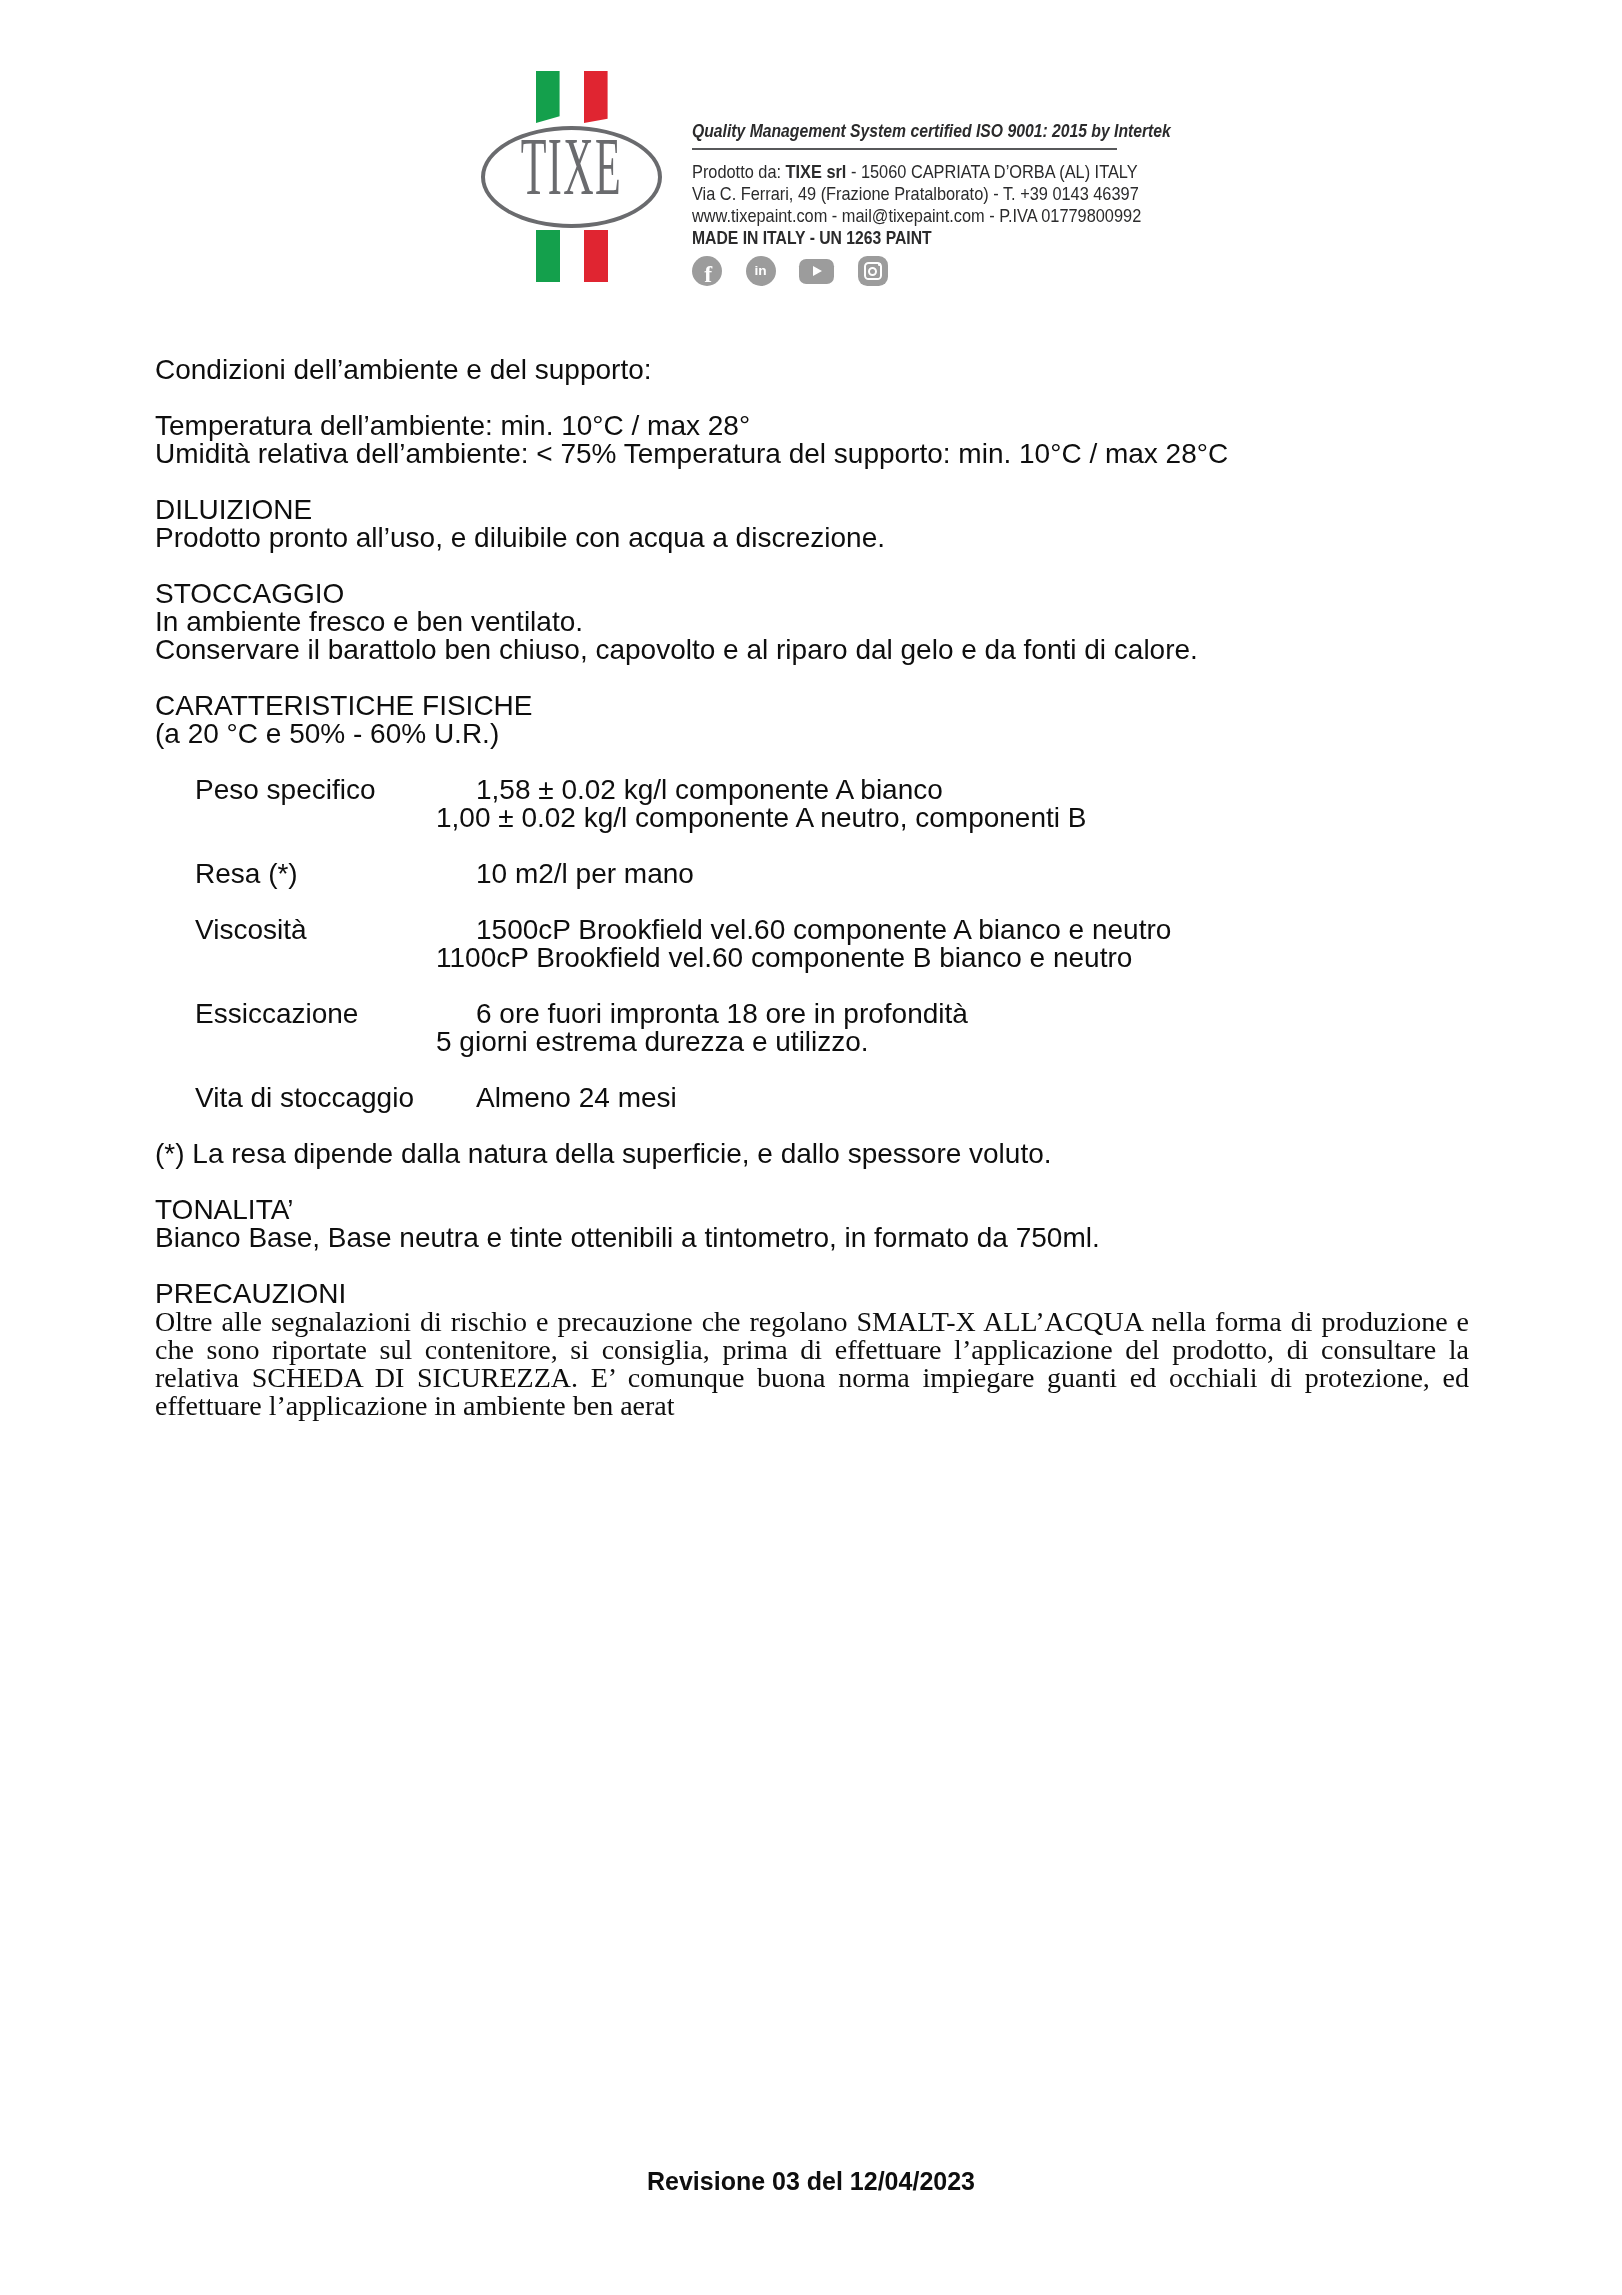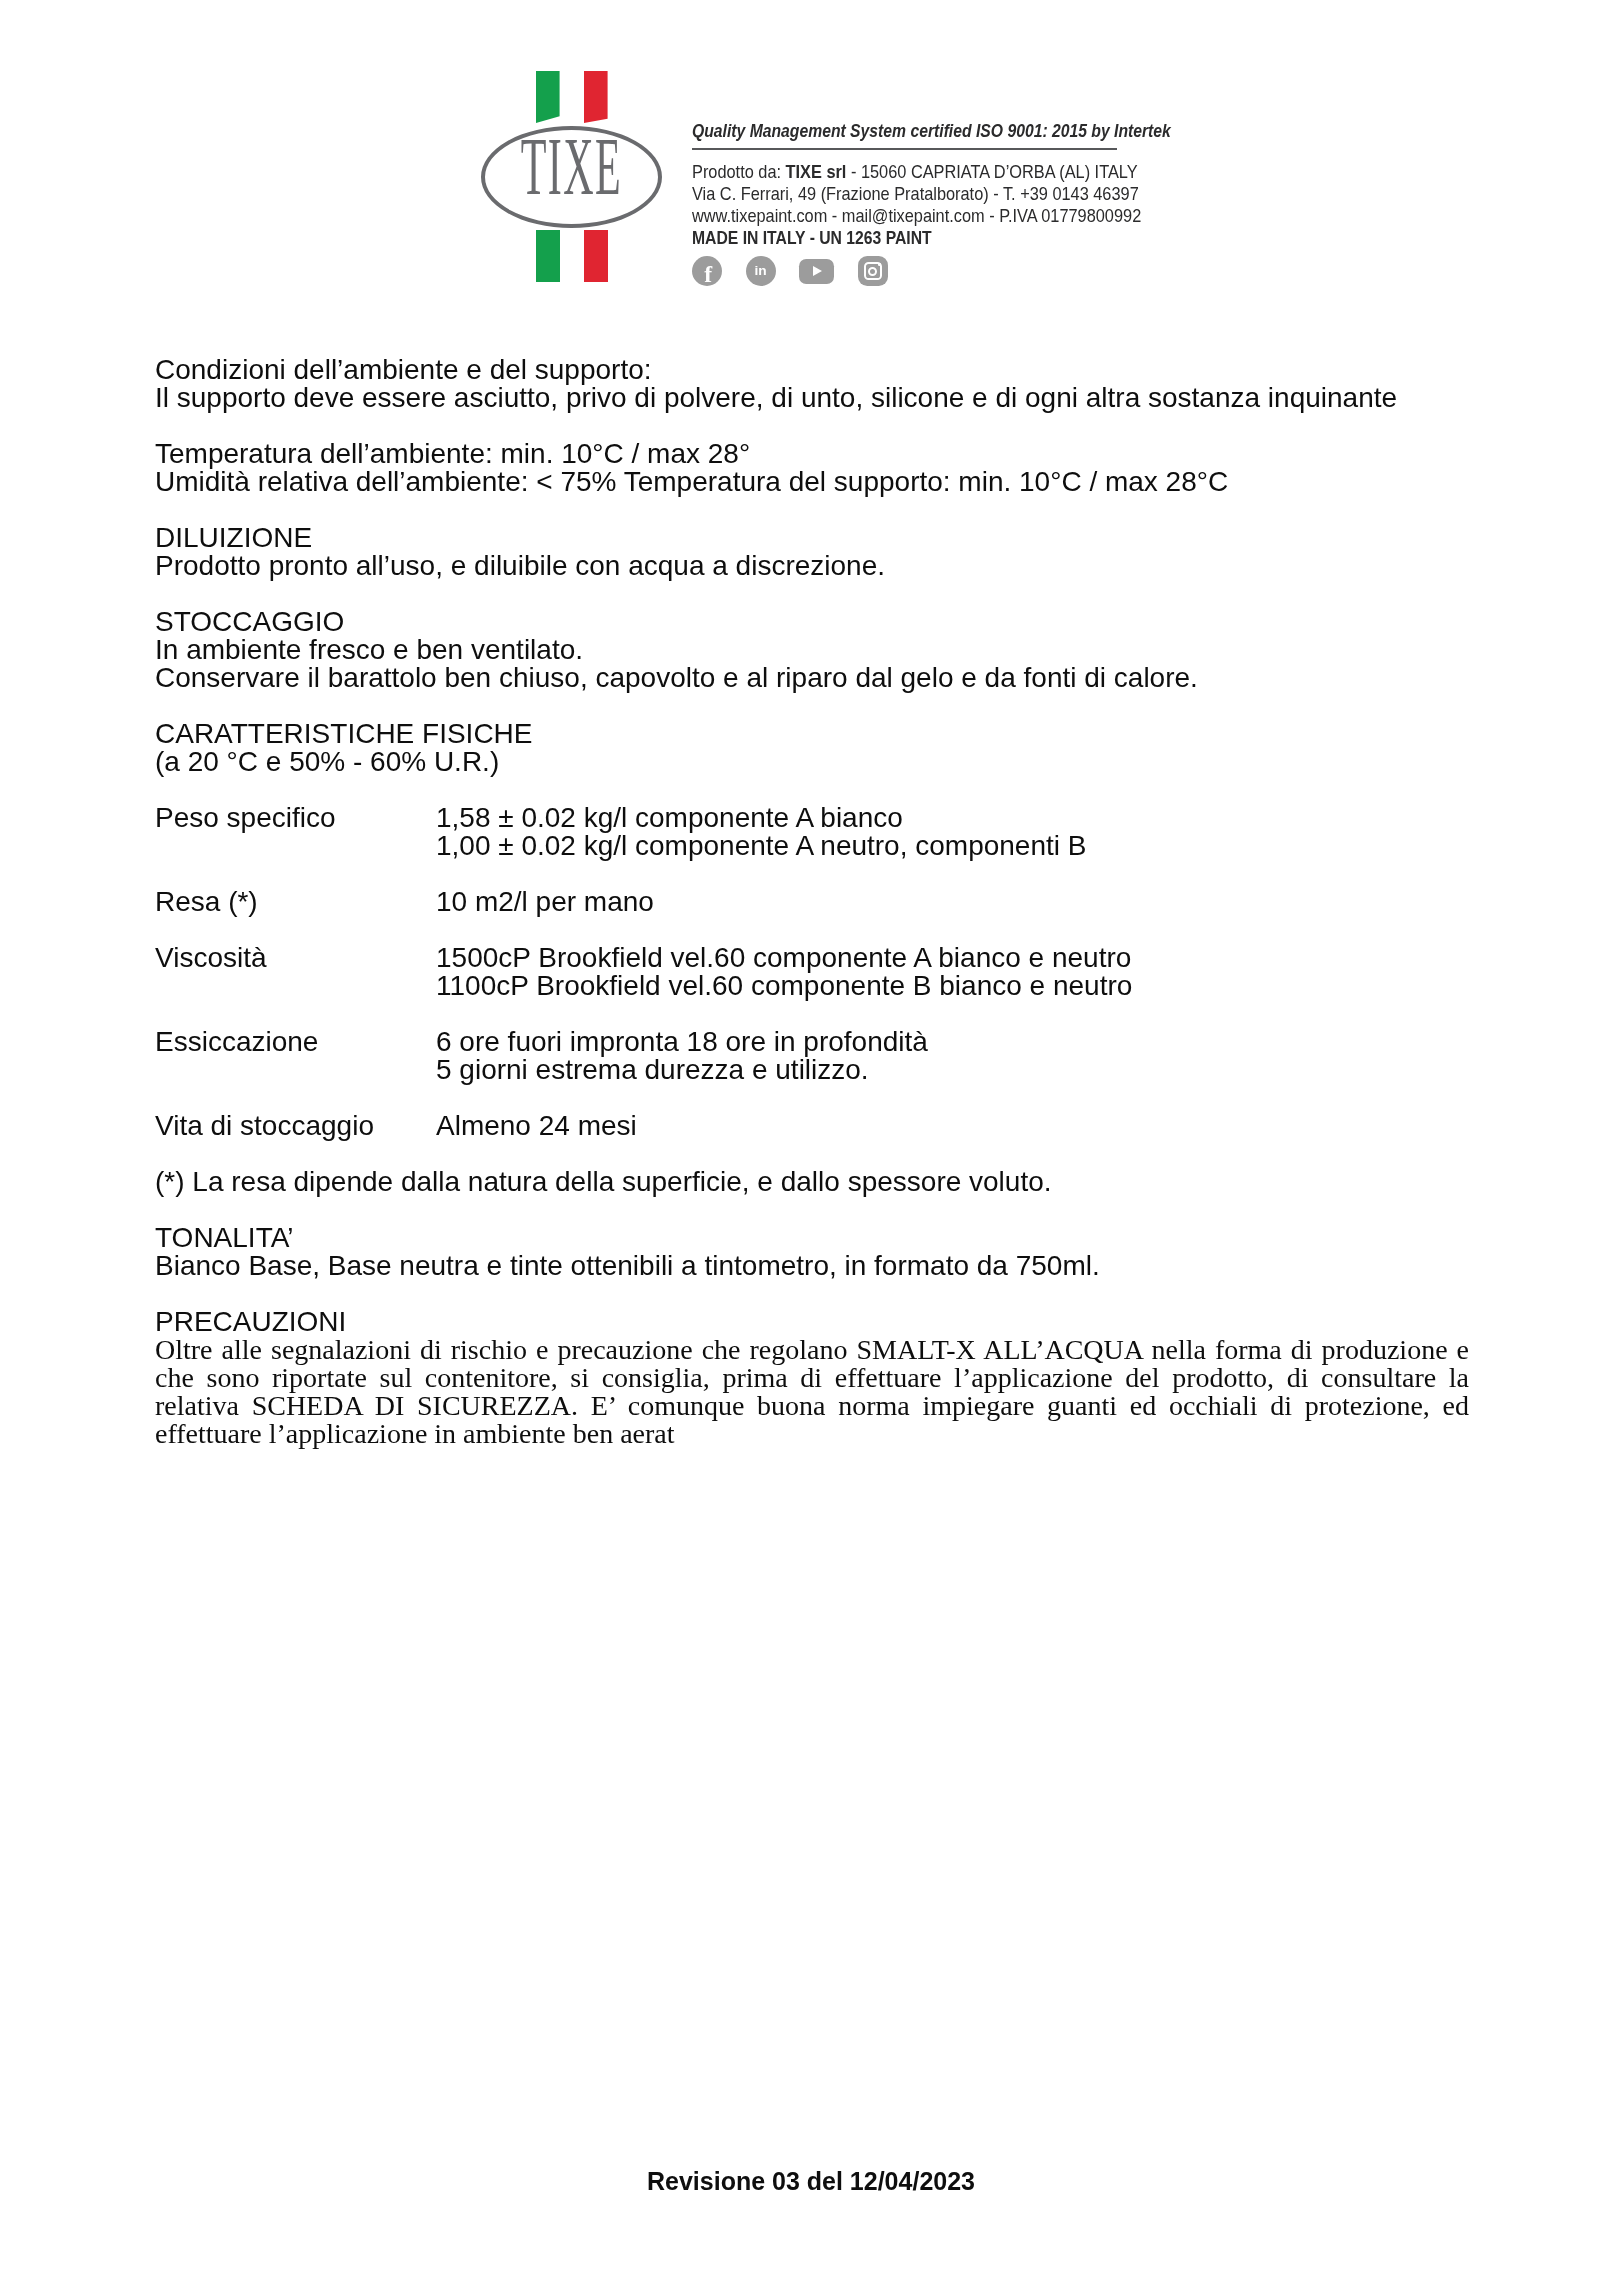--- a/index.html
+++ b/index.html
@@ -60,21 +60,21 @@
   .ig{width:30px;height:30px;border-radius:9.2px;position:relative;}
   .ig-frame{position:absolute;left:5.9px;top:5.9px;width:14.4px;height:14.4px;border:2px solid #fff;border-radius:4.6px;}
   .ig-lens{position:absolute;left:10.5px;top:10.5px;width:5.2px;height:5.2px;border:2px solid #fff;border-radius:50%;}
   .ig-dot{position:absolute;right:7.2px;top:7.2px;width:2.6px;height:2.6px;background:#fff;border-radius:50%;}
   
   .doc-body{
     position:absolute;left:155px;top:356px;width:1314px;
     font-size:28px;line-height:28px;
   }
   .ln{min-height:28px;white-space:nowrap;}
-  .lab{display:inline-block;width:281px;}
+  .lab{display:inline-block;width:281px;margin-left:40px;}
   .ind{padding-left:281px;}
   .para{text-align:justify;white-space:normal;font-family:Liberation Serif, serif;}
   
   .footer{
     position:absolute;left:0;top:2167px;width:1622px;text-align:center;
     font-size:25px;line-height:28px;font-weight:bold;
   }
 </style>
 </head>
 <body>
@@ -112,21 +112,20 @@
       </div>
     <div class="icn ig">
         <span class="ig-frame"></span>
         <span class="ig-lens"></span>
         <span class="ig-dot"></span>
       </div>
   </div>
 
   <div class="doc-body">
     <div class="ln">Condizioni dell’ambiente e del supporto:</div>
-    <div class="ln">Il supporto deve essere asciutto, privo di polvere, di unto, silicone e di ogni altra sostanza inquinante</div>
     <div class="ln"></div>
     <div class="ln">Temperatura dell’ambiente: min. 10°C / max 28°</div>
     <div class="ln">Umidità relativa dell’ambiente: &lt; 75% Temperatura del supporto: min. 10°C / max 28°C</div>
     <div class="ln"></div>
     <div class="ln">DILUIZIONE</div>
     <div class="ln">Prodotto pronto all’uso, e diluibile con acqua a discrezione.</div>
     <div class="ln"></div>
     <div class="ln">STOCCAGGIO</div>
     <div class="ln">In ambiente fresco e ben ventilato.</div>
     <div class="ln">Conservare il barattolo ben chiuso, capovolto e al riparo dal gelo e da fonti di calore.</div>

